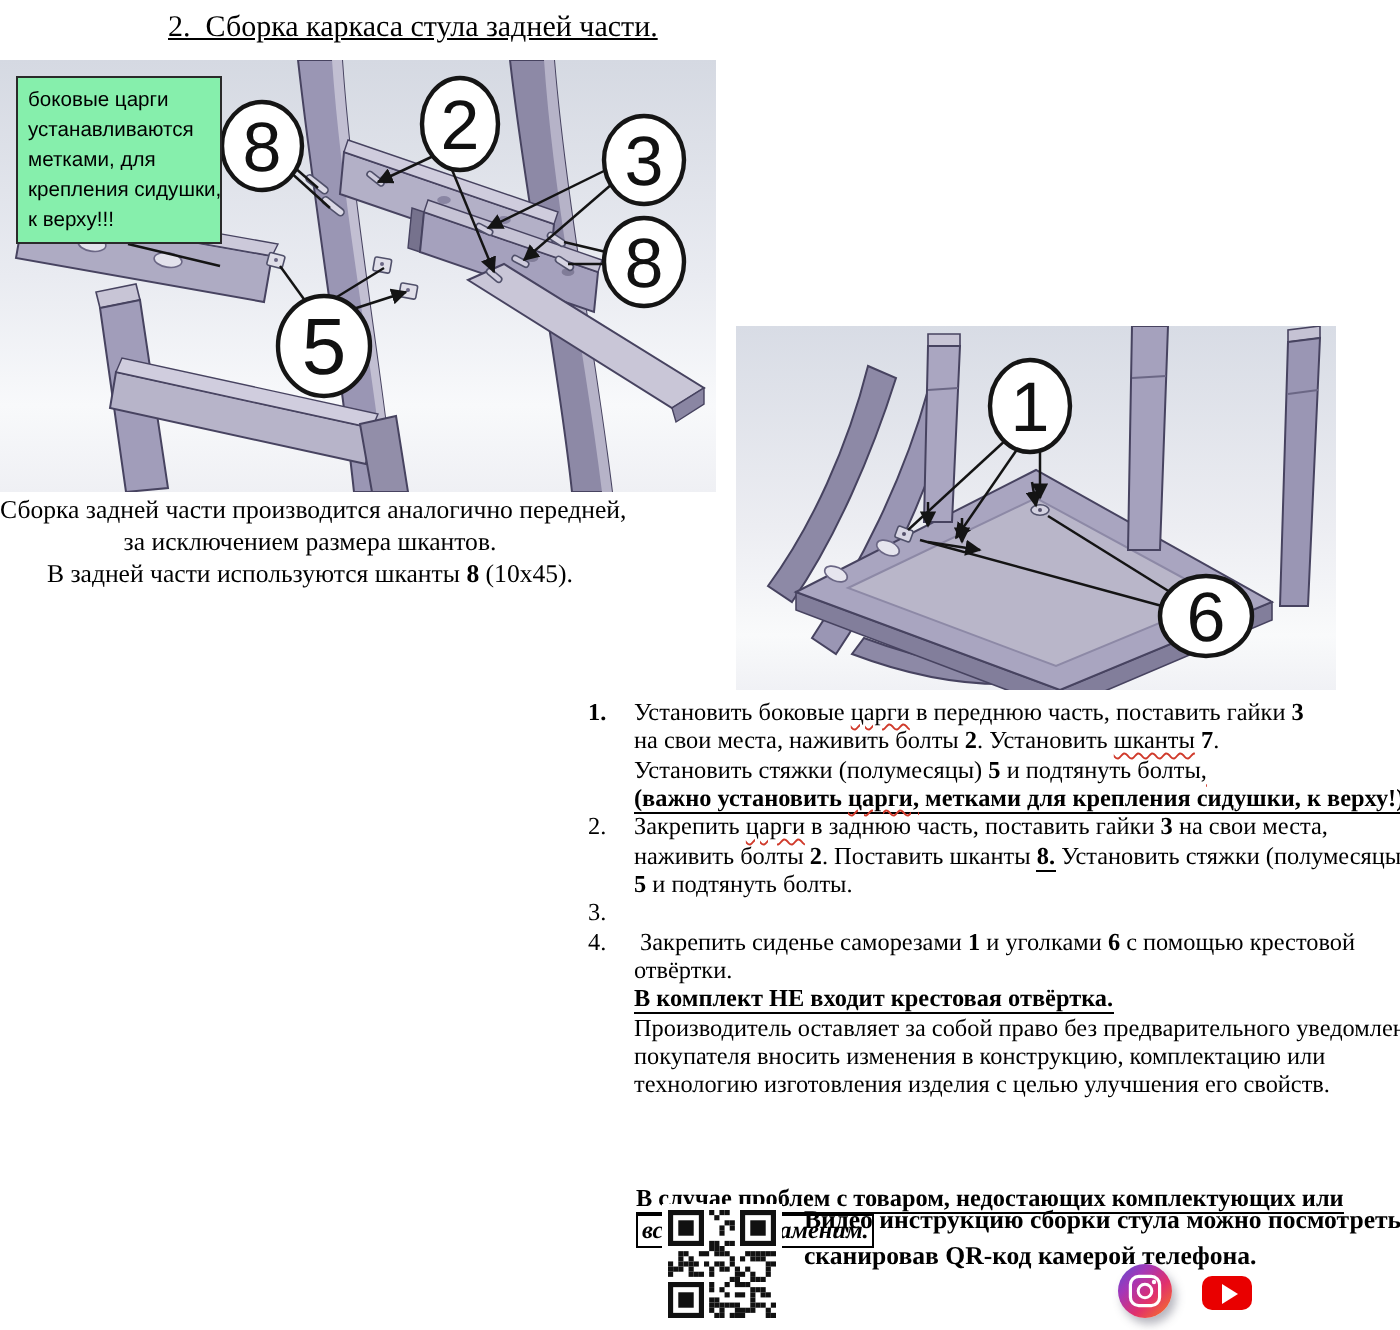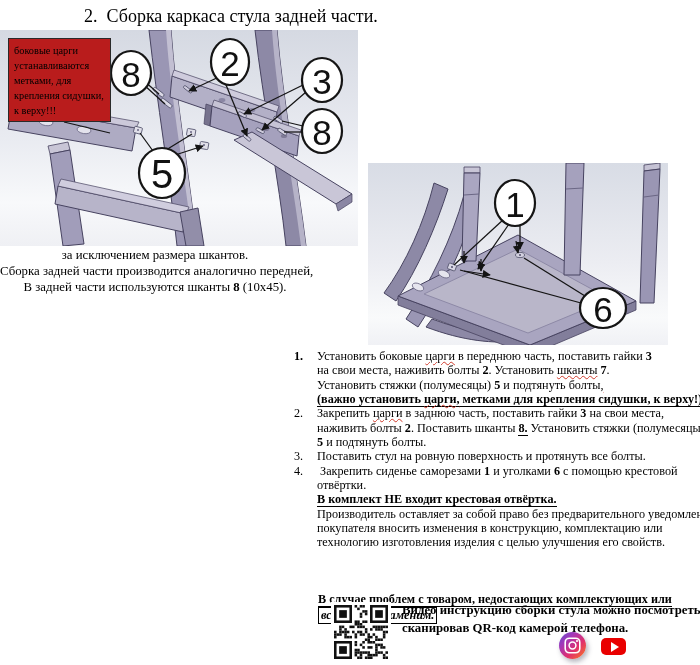--- a/index.html
+++ b/index.html
@@ -1,27 +1,27 @@
 <!DOCTYPE html>
 <html><head>
 <meta charset="utf-8">
 <style>
   html,body{margin:0;padding:0;background:#fff;}
   .page{position:relative;width:700px;height:665px;background:#ffffff;overflow:hidden;
         font-family:"Liberation Serif","DejaVu Serif",serif;color:#000;}
   .abs{position:absolute;}
-  .t1{font-size:18px;white-space:pre;}
+  .t1{font-size:15px;white-space:pre;text-decoration:underline;}
   .t2{font-size:14px;white-space:pre;}
   .runs div{white-space:pre;}
   .b{font-weight:bold;}
   .u{border-bottom:1.4px solid #000;}
   .sq{text-decoration:underline;text-decoration-style:wavy;text-decoration-color:#d03a2b;text-decoration-thickness:1px;margin-top:18px;}
   .box{border:1px solid #000;padding:0 2px 1px 2px;font-style:italic;}
-  .notebox{border:1.6px solid #2a2a2a;background:#b91c1c;padding:4px 4px 3px 5px;
-           font-family:Liberation Serif, serif;font-size:10.3px;line-height:15px;z-index:5;}
+  .notebox{border:1.6px solid #2a2a2a;background:#86efac;padding:4px 4px 3px 5px;
+           font-family:Liberation Sans, sans-serif;font-size:10.3px;line-height:15px;z-index:5;}
   .rearnote{font-size:12.8px;line-height:16px;text-align:center;}
   .steps{font-size:12.2px;line-height:14.35px;}
   .steprow{display:flex;align-items:flex-start;}
   .stepnum{width:23px;flex:none;white-space:pre;}
   .problems{font-size:12.2px;line-height:15.6px;}
   .videonote{font-size:12.8px;line-height:18px;}
   
   .ld{stroke:#141414;stroke-width:1.25;fill:none;}
   .co{fill:#ffffff;stroke:#151515;stroke-width:2.2;}
   .cot{font-family:"Liberation Sans","DejaVu Sans",sans-serif;font-size:35px;fill:#111;
@@ -162,22 +162,22 @@
 
   <div class="abs notebox runs" style="left:8px;top:38px;width:92px;">
       <div><span>боковые царги</span></div>
       <div><span>устанавливаются</span></div>
       <div><span>метками, для</span></div>
       <div><span>крепления сидушки,</span></div>
       <div><span>к верху!!!</span></div>
     </div>
 
   <div class="abs rearnote runs" style="left:0;top:247px;width:310px;">
+      <div><span>Сборка задней части производится аналогично передней,</span></div>
       <div><span>за исключением размера шкантов.</span></div>
-      <div><span>Сборка задней части производится аналогично передней,</span></div>
       <div><span>В задней части используются шканты </span><span class="b">8</span><span> (10x45).</span></div>
     </div>
 
 
   <svg class="abs" style="left:368px;top:163px;" width="300" height="182" viewBox="0 0 300 182">
     <defs>
       <linearGradient id="bg2" x1="0" y1="0" x2="0" y2="1">
         <stop offset="0" stop-color="#d8dce5"></stop>
           <stop offset="0.55" stop-color="#ecedf2"></stop>
         <stop offset="0.85" stop-color="#f9fafb"></stop>
@@ -259,23 +259,20 @@
     <div class="steprow">
       <div class="stepnum runs"><div><span>2.</span></div></div>
       <div class="runs">
           <div><span>Закрепить </span><span class="sq">царги</span><span> в заднюю часть, поставить гайки </span><span class="b">3</span><span> на свои места,</span></div>
           <div><span>наживить болты </span><span class="b">2</span><span>. Поставить шканты </span><span class="b u">8.</span><span> Установить стяжки (полумесяцы)</span></div>
           <div><span class="b">5</span><span> и подтянуть болты.</span></div>
         </div>
     </div>
     <div class="steprow">
       <div class="stepnum runs"><div><span>3.</span></div></div>
-      <div class="runs">
-          <div><span>Поставить стул на ровную поверхность и протянуть все болты.</span></div>
-        </div>
     </div>
     <div class="steprow">
       <div class="stepnum runs"><div><span>4.</span></div></div>
       <div class="runs">
           <div><span> Закрепить сиденье саморезами </span><span class="b">1</span><span> и уголками </span><span class="b">6</span><span> с помощью крестовой</span></div>
           <div><span>отвёртки.</span></div>
           <div><span class="b u">В комплект НЕ входит крестовая отвёртка.</span></div>
           <div><span>Производитель оставляет за собой право без предварительного уведомления</span></div>
           <div><span>покупателя вносить изменения в конструкцию, комплектацию или</span></div>
           <div><span>технологию изготовления изделия с целью улучшения его свойств.</span></div>

